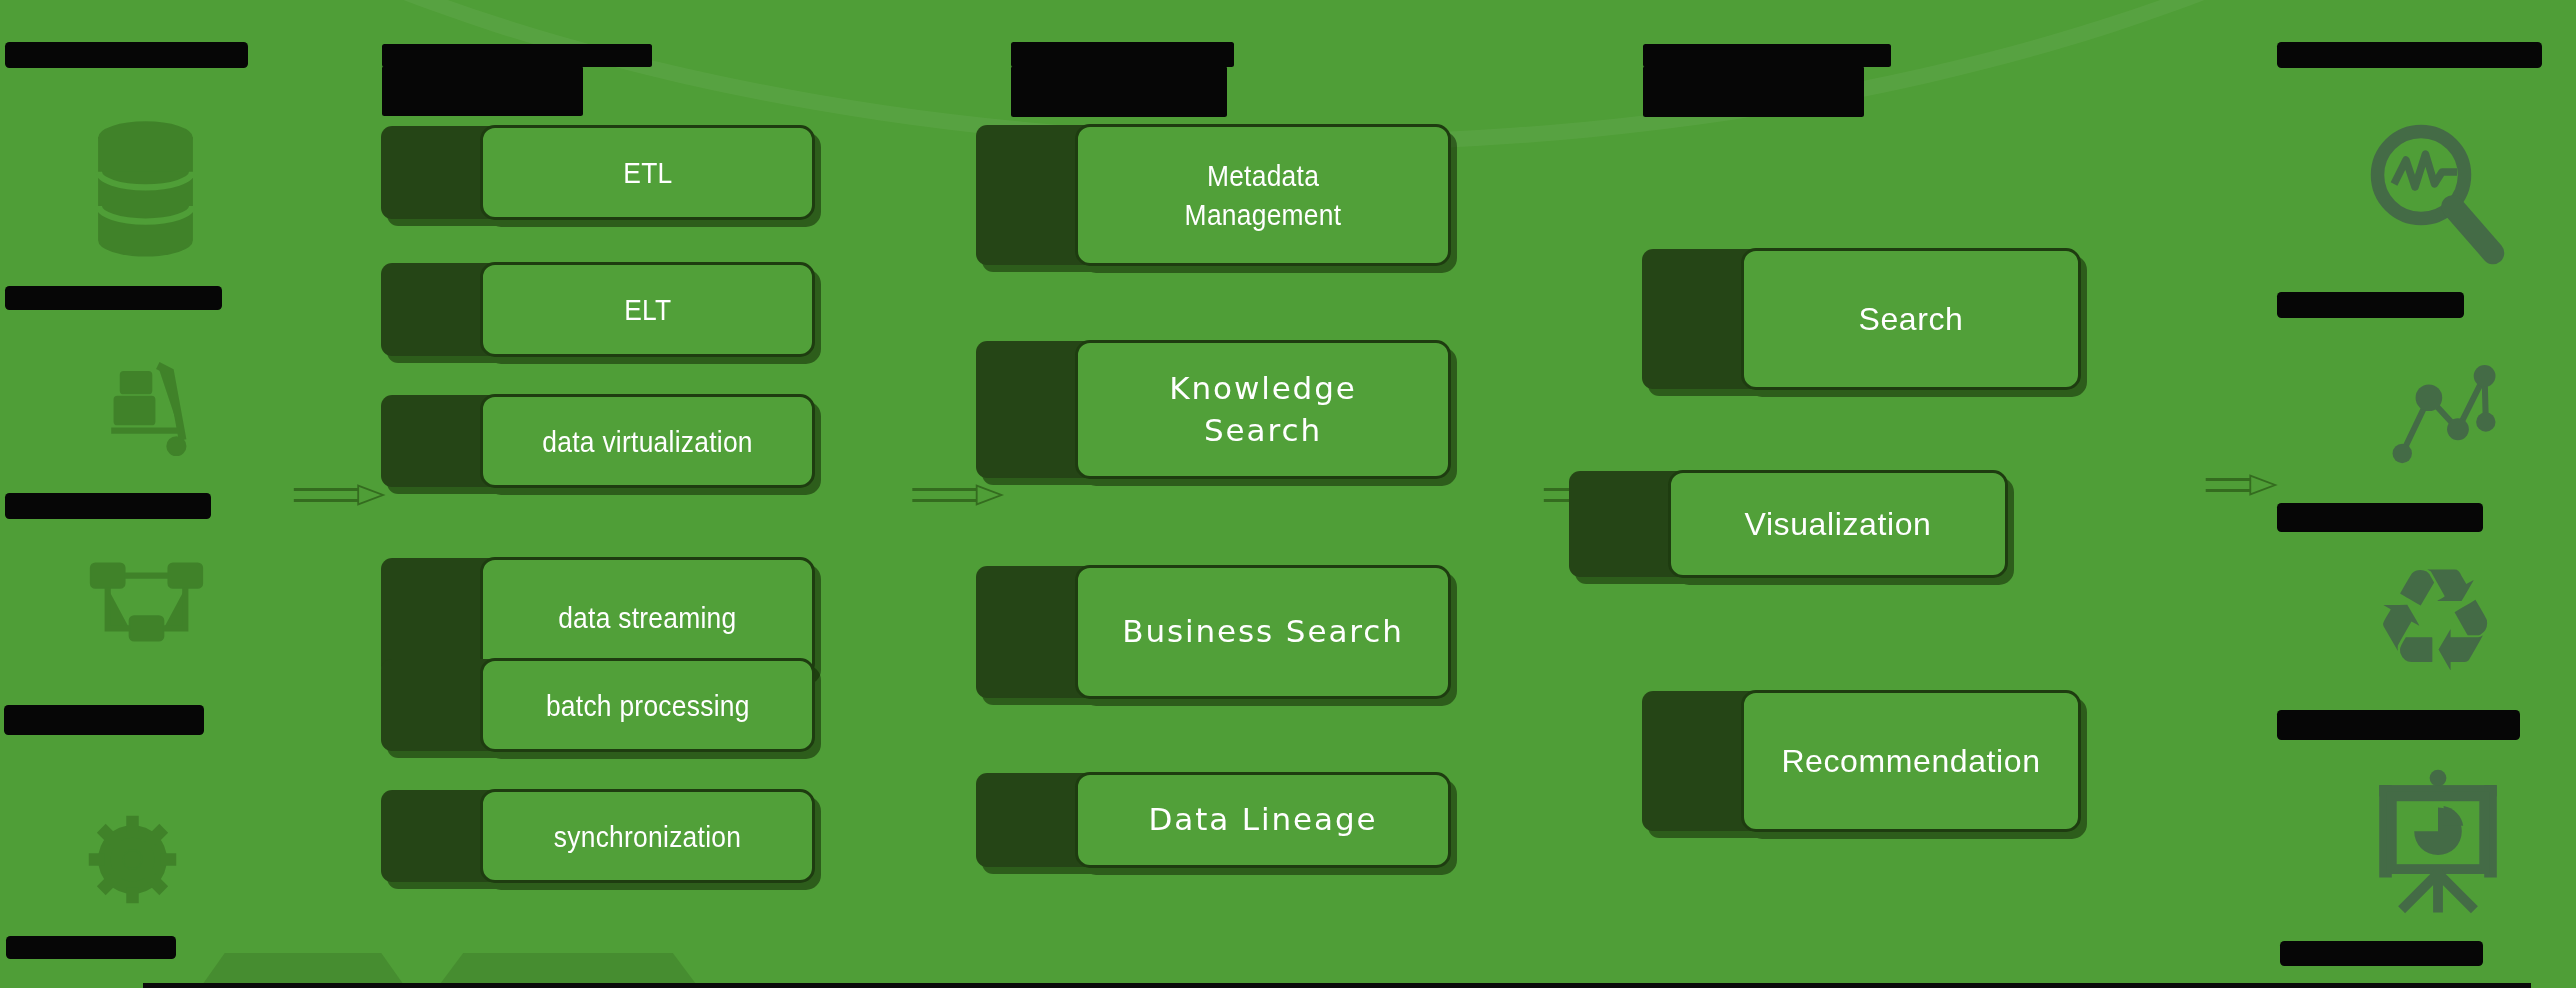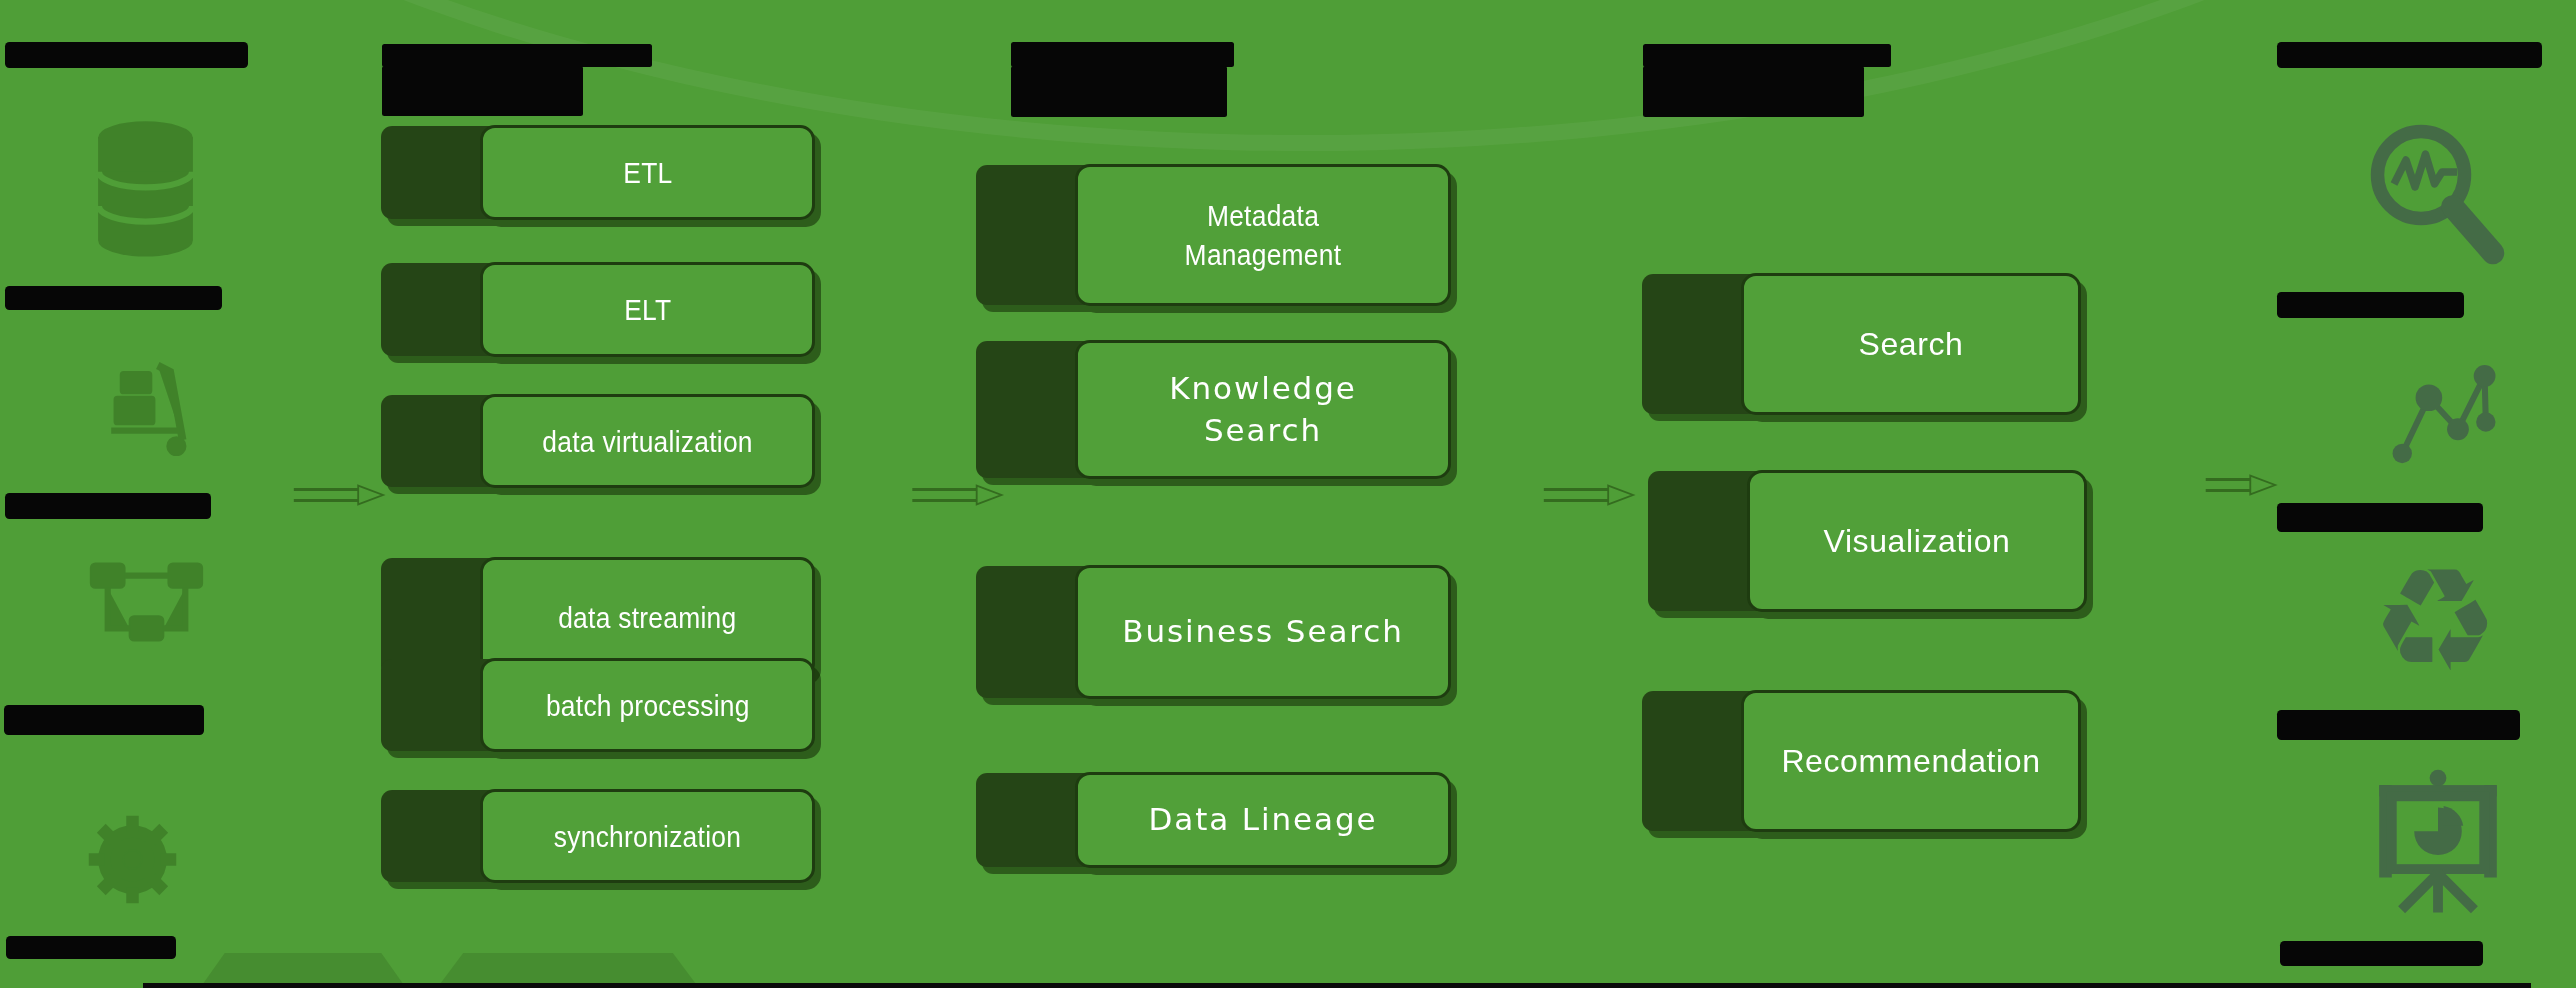--- a/index.html
+++ b/index.html
@@ -136,21 +136,21 @@
   <div class="nodebox" style="left:480px;top:789px;width:335px;height:94px;">
     <div class="tab"></div>
     <div class="panel">
         <span class="t-cond">synchronization</span>
       </div>
   </div>
 
   <div class="blob" style="left:1011px;top:42px;width:223px;height:25px;border-radius:2.5px;"></div>
   <div class="blob" style="left:1011px;top:66px;width:216px;height:51px;border-radius:2.5px;"></div>
 
-  <div class="nodebox pad-xl" style="left:1075px;top:124px;width:376px;height:142px;margin-top:40px;">
+  <div class="nodebox pad-xl" style="left:1075px;top:124px;width:376px;height:142px;">
     <div class="tab"></div>
     <div class="panel">
         <span class="t-cond">Metadata Management</span>
       </div>
   </div>
   <div class="nodebox pad-xl" style="left:1075px;top:340px;width:376px;height:139px;">
     <div class="tab"></div>
     <div class="panel">
         <span class="t-wide">Knowledge Search</span>
       </div>
@@ -164,27 +164,27 @@
   <div class="nodebox pad-m" style="left:1075px;top:772px;width:376px;height:96px;">
     <div class="tab"></div>
     <div class="panel">
         <span class="t-wide">Data Lineage</span>
       </div>
   </div>
 
   <div class="blob" style="left:1643px;top:44px;width:248px;height:23px;border-radius:2.5px;"></div>
   <div class="blob" style="left:1643px;top:66px;width:221px;height:51px;border-radius:2.5px;"></div>
 
-  <div class="nodebox" style="left:1741px;top:248px;width:340px;height:142px;margin-top:25px;">
+  <div class="nodebox" style="left:1741px;top:248px;width:340px;height:142px;">
     <div class="tab"></div>
     <div class="panel">
         <span class="t-norm">Search</span>
       </div>
   </div>
-  <div class="nodebox" style="left:1747px;top:470px;width:340px;height:142px;">
+  <div class="nodebox" style="left:1668px;top:470px;width:340px;height:108px;">
     <div class="tab"></div>
     <div class="panel">
         <span class="t-norm">Visualization</span>
       </div>
   </div>
   <div class="nodebox" style="left:1741px;top:690px;width:340px;height:142px;">
     <div class="tab"></div>
     <div class="panel">
         <span class="t-norm">Recommendation</span>
       </div>

